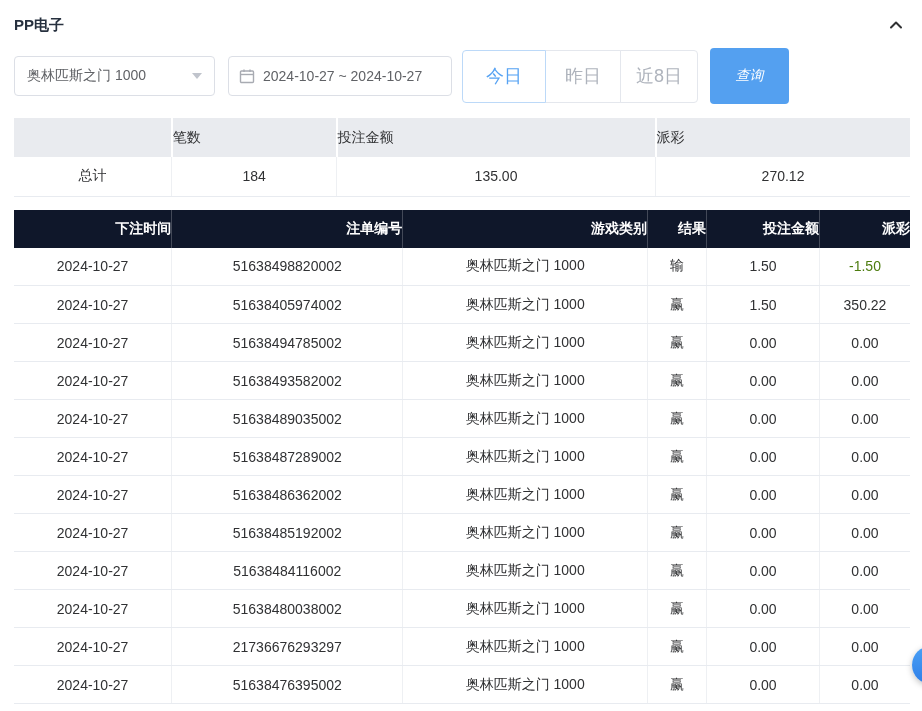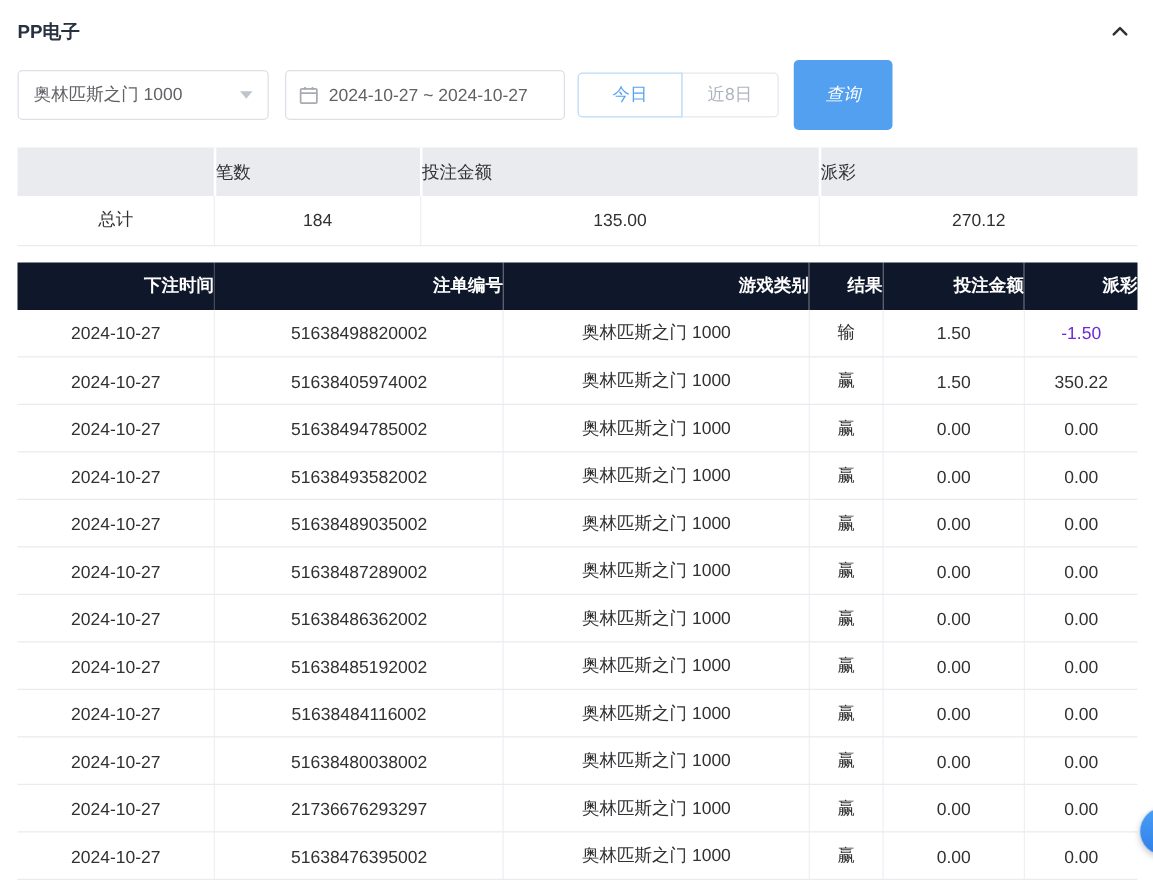--- a/index.html
+++ b/index.html
@@ -25,21 +25,21 @@
     width:0; height:0; border-left:5px solid transparent; border-right:5px solid transparent;
     border-top:6px solid #c0c4cc;
   }
   .date-picker {
     margin-left:13px; width:224px; height:40px; border:1px solid #dcdfe6; border-radius:4px;
     display:flex; align-items:center; gap:8px; padding:0 10px; font-size:14px; color:#606266;
     cursor:pointer; background:#fff;text-align:center;
   }
   .btn-group { margin-left:10px; display:flex; }
   .qbtn {
-    height:36px; background:#fff; border:1px solid #e4e7ed; font-size:14px; color:#aeb3bc;
+    height:53px; background:#fff; border:1px solid #e4e7ed; font-size:18px; color:#aeb3bc;
     cursor:pointer; font-family:inherit;
   }
   .qbtn + .qbtn { margin-left:-1px; }
   .qbtn:first-child { border-radius:4px 0 0 4px; }
   .qbtn:last-child { border-radius:0 4px 4px 0; }
   .qbtn.w1 { width:84px; } .qbtn.w2 { width:76px; } .qbtn.w3 { width:78px; }
   .qbtn.active { color:#57a3f3; border-color:#bcd9f8; position:relative; z-index:1; }
   .search-btn {
     margin-left:12px; width:79px; height:56px; background:#54a0f0; color:#fff; border:none;
     border-radius:4px; font-size:14px; cursor:pointer; font-family:inherit;font-style:italic;
@@ -63,21 +63,21 @@
   .bet-table thead th {
     background:#0f172a; color:#ffffff; height:38px; font-weight:bold; text-align:right;
     border-right:1px solid rgba(255,255,255,0.22);
   }
   .bet-table thead th:last-child { border-right:none; }
   .bet-table tbody td {
     height:38px; text-align:center; color:#303133; background:#fff;
     border-bottom:1px solid #e8ebf0; border-right:1px solid #eef0f3;
   }
   .bet-table tbody td:last-child { border-right:none; }
-  .bet-table tbody td.negative { color:#6d28d9; }
+  .bet-table tbody td.negative { color:#4d7c0f; }
 
   
   .floating-btn {
     position:fixed; right:-28px; bottom:27px; width:38px; height:38px; border-radius:50%;
     background:linear-gradient(180deg,#4aa0f5,#2f7fe8); box-shadow:0 2px 6px rgba(0,0,0,.25);
     cursor:pointer;
   }
 </style>
 </head>
 <body>
@@ -104,20 +104,21 @@
             <rect x="1.5" y="3" width="13" height="11.5" rx="1" fill="none" stroke="#a8abb2" stroke-width="1.4"></rect>
             <line x1="1.5" y1="6.5" x2="14.5" y2="6.5" stroke="#a8abb2" stroke-width="1.4"></line>
             <line x1="5" y1="1.5" x2="5" y2="4" stroke="#a8abb2" stroke-width="1.4"></line>
             <line x1="11" y1="1.5" x2="11" y2="4" stroke="#a8abb2" stroke-width="1.4"></line>
           </svg>
       </span>
       <span>2024-10-27 ~ 2024-10-27</span>
     </div>
     <div class="btn-group">
       <button class="qbtn w1 active">今日</button>
+      <button class="qbtn w2">昨日</button>
       <button class="qbtn w3">近8日</button>
     </div>
     <button class="search-btn">查询</button>
   </div>
 
   <table class="summary-table">
     <colgroup>
       <col style="width:17.6%">
         <col style="width:18.4%">
         <col style="width:35.6%">

